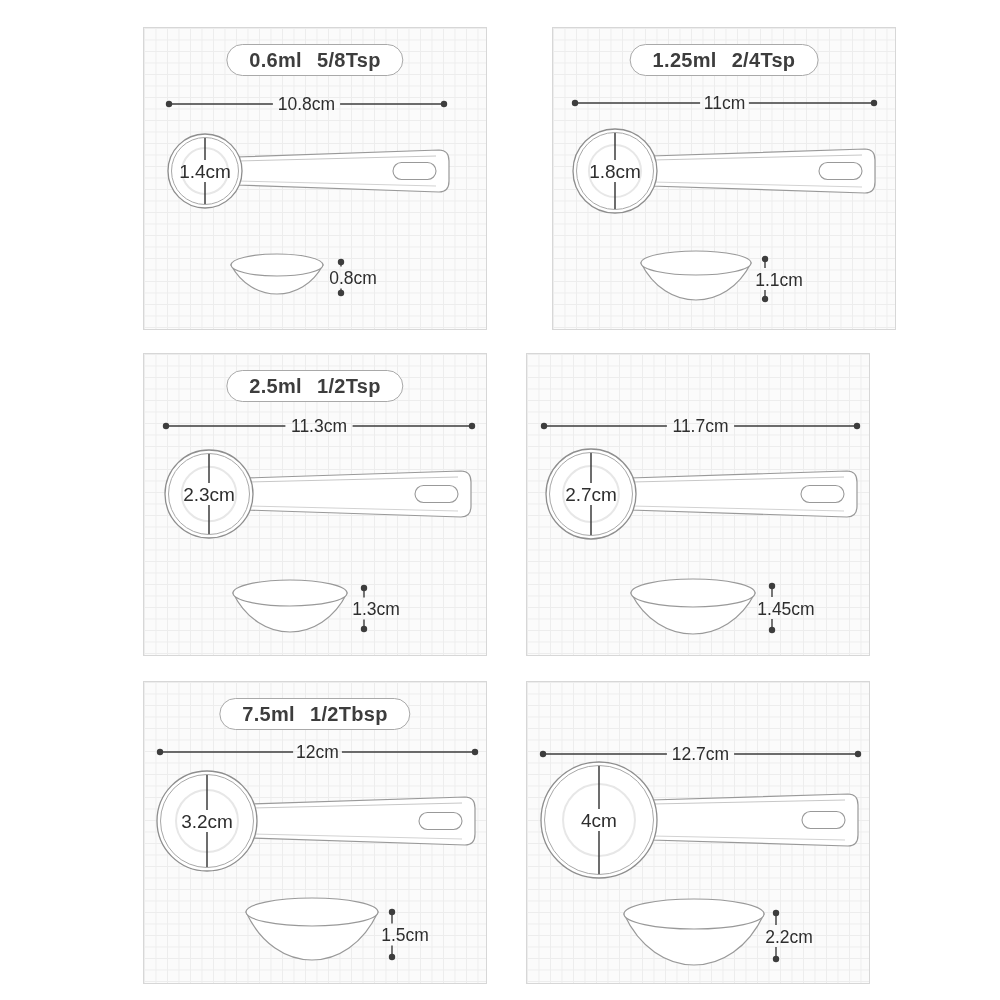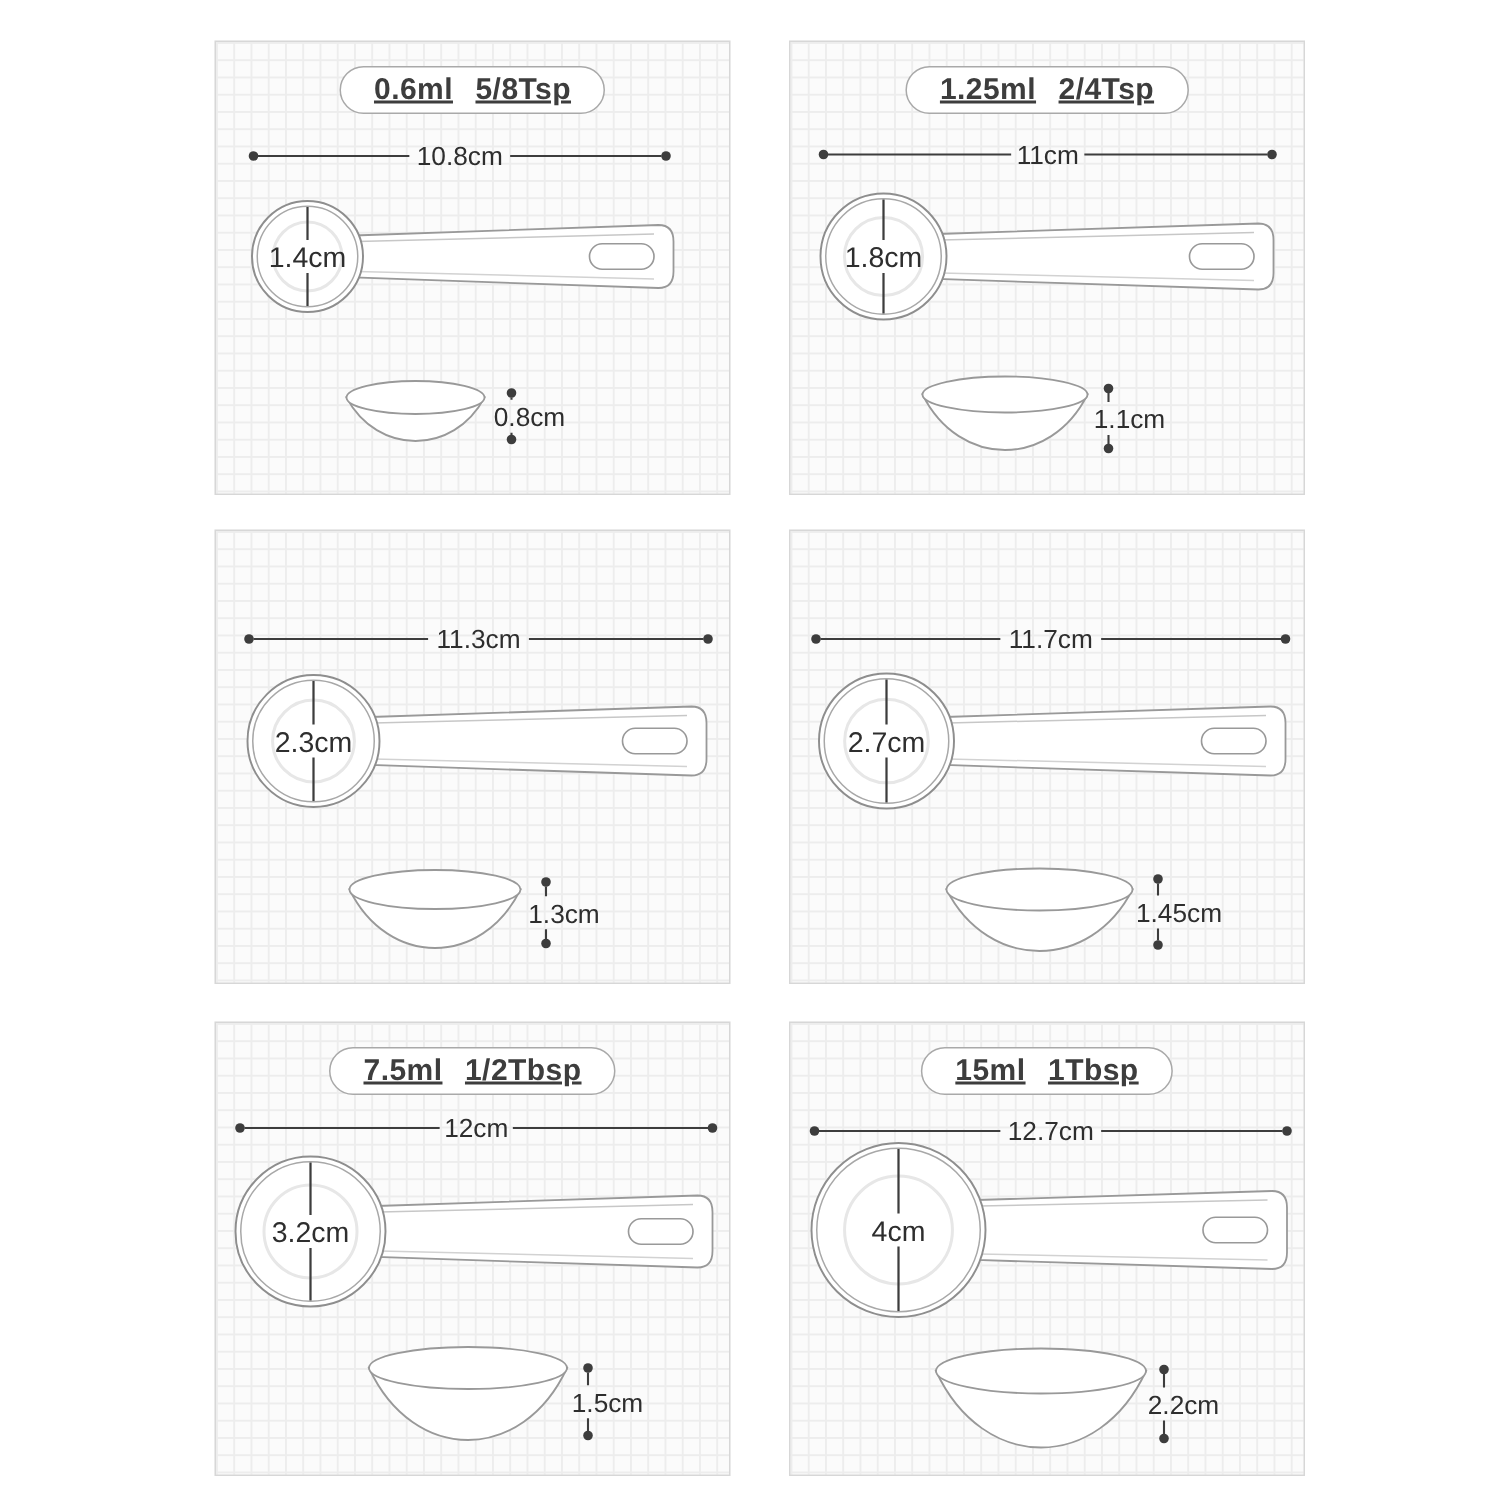--- a/index.html
+++ b/index.html
@@ -13,21 +13,21 @@
     background-image:
       linear-gradient(#ededed 1px, transparent 1px),
       linear-gradient(90deg,#ededed 1px, transparent 1px);
     background-size:11.5px 11.5px;
   }
   .pill{
     position:absolute;top:16px;left:50%;transform:translateX(-50%);
     background:#ffffff;border:1px solid #a9a9a9;border-radius:16px;
     height:30px;display:inline-flex;align-items:center;gap:15px;
     padding:0 22px;font-weight:bold;font-size:20px;color:#3d3d3d;
-    white-space:nowrap;z-index:2;letter-spacing:0.3px;text-decoration:underline;
+    white-space:nowrap;z-index:2;letter-spacing:0.3px;
   }
   svg.diagram{position:absolute;left:0;top:0;}
   .t-dim{font:17.5px "Liberation Sans",sans-serif;fill:#2e2e2e;text-anchor:middle;}
   .t-circle{font:19px "Liberation Sans",sans-serif;fill:#2e2e2e;text-anchor:middle;}
 </style>
 </head>
 <body>
 
 <section class="panel" style="left:143px;top:27px">
   <div class="pill">
@@ -64,21 +64,21 @@
       <g>
         <circle cx="197" cy="234" r="3.2" fill="#3d3d3d"></circle>
         <circle cx="197" cy="265" r="3.2" fill="#3d3d3d"></circle>
         <line x1="197" y1="237" x2="197" y2="238.5" stroke="#3d3d3d" stroke-width="1.4"></line>
         <line x1="197" y1="260.5" x2="197" y2="262" stroke="#3d3d3d" stroke-width="1.4"></line>
         <text x="209" y="256" class="t-dim">0.8cm</text>
       </g>
     </svg>
 </section>
 
-<section class="panel" style="left:526px;top:27px">
+<section class="panel" style="left:552px;top:27px">
   <div class="pill">
     <span>1.25ml</span>
     <span>2/4Tsp</span>
   </div>
   <svg class="diagram" width="344" height="303" viewBox="0 0 344 303">
       <g>
         <path d="M 98 128 L 312 121 Q 322 121 322 132
                 L 322 154 Q 322 165 312 165 L 98 158 Z" fill="#ffffff" stroke="#999999" stroke-width="1.2"></path>
         <line x1="100" y1="132" x2="309" y2="127" stroke="#c7c7c7" stroke-width="1"></line>
         <line x1="100" y1="154" x2="309" y2="159" stroke="#d2d2d2" stroke-width="1"></line>
@@ -107,20 +107,24 @@
         <circle cx="212" cy="231" r="3.2" fill="#3d3d3d"></circle>
         <circle cx="212" cy="271" r="3.2" fill="#3d3d3d"></circle>
         <line x1="212" y1="234" x2="212" y2="240" stroke="#3d3d3d" stroke-width="1.4"></line>
         <line x1="212" y1="262" x2="212" y2="268" stroke="#3d3d3d" stroke-width="1.4"></line>
         <text x="226" y="257.5" class="t-dim">1.1cm</text>
       </g>
     </svg>
 </section>
 
 <section class="panel" style="left:143px;top:353px">
+  <div class="pill">
+    <span>2.5ml</span>
+    <span>1/2Tsp</span>
+  </div>
   <svg class="diagram" width="344" height="303" viewBox="0 0 344 303">
       <g>
         <path d="M 103 124 L 317 117 Q 327 117 327 128
                 L 327 152 Q 327 163 317 163 L 103 156 Z" fill="#ffffff" stroke="#999999" stroke-width="1.2"></path>
         <line x1="105" y1="128" x2="314" y2="123" stroke="#c7c7c7" stroke-width="1"></line>
         <line x1="105" y1="152" x2="314" y2="157" stroke="#d2d2d2" stroke-width="1"></line>
         <rect x="271" y="131.5" width="43" height="17" rx="8.5" fill="#ffffff" stroke="#999999" stroke-width="1.1"></rect>
       </g>
       <g>
         <circle cx="65" cy="140" r="44" fill="#ffffff" stroke="#8e8e8e" stroke-width="1.3"></circle>
@@ -225,24 +229,20 @@
         <circle cx="248" cy="230" r="3.2" fill="#3d3d3d"></circle>
         <circle cx="248" cy="275" r="3.2" fill="#3d3d3d"></circle>
         <line x1="248" y1="233" x2="248" y2="241.5" stroke="#3d3d3d" stroke-width="1.4"></line>
         <line x1="248" y1="263.5" x2="248" y2="272" stroke="#3d3d3d" stroke-width="1.4"></line>
         <text x="261" y="259" class="t-dim">1.5cm</text>
       </g>
     </svg>
 </section>
 
 <section class="panel" style="left:526px;top:681px">
-  <div class="pill">
-    <span>15ml</span>
-    <span>1Tbsp</span>
-  </div>
   <svg class="diagram" width="344" height="303" viewBox="0 0 344 303">
       <g>
         <path d="M 124 118 L 321 112 Q 331 112 331 123
                 L 331 153 Q 331 164 321 164 L 124 158 Z" fill="#ffffff" stroke="#999999" stroke-width="1.2"></path>
         <line x1="126" y1="122" x2="318" y2="118" stroke="#c7c7c7" stroke-width="1"></line>
         <line x1="126" y1="154" x2="318" y2="158" stroke="#d2d2d2" stroke-width="1"></line>
         <rect x="275" y="129.5" width="43" height="17" rx="8.5" fill="#ffffff" stroke="#999999" stroke-width="1.1"></rect>
       </g>
       <g>
         <circle cx="72" cy="138" r="58" fill="#ffffff" stroke="#8e8e8e" stroke-width="1.3"></circle>

